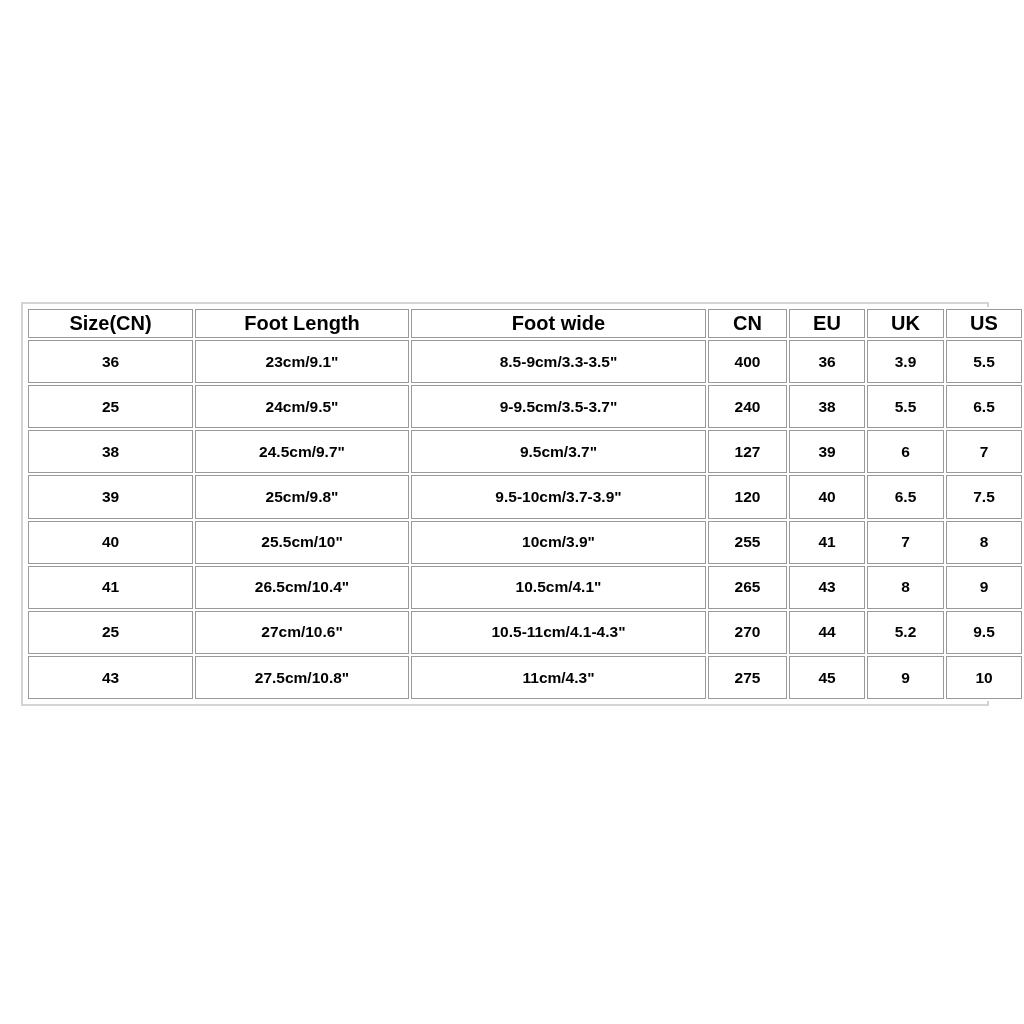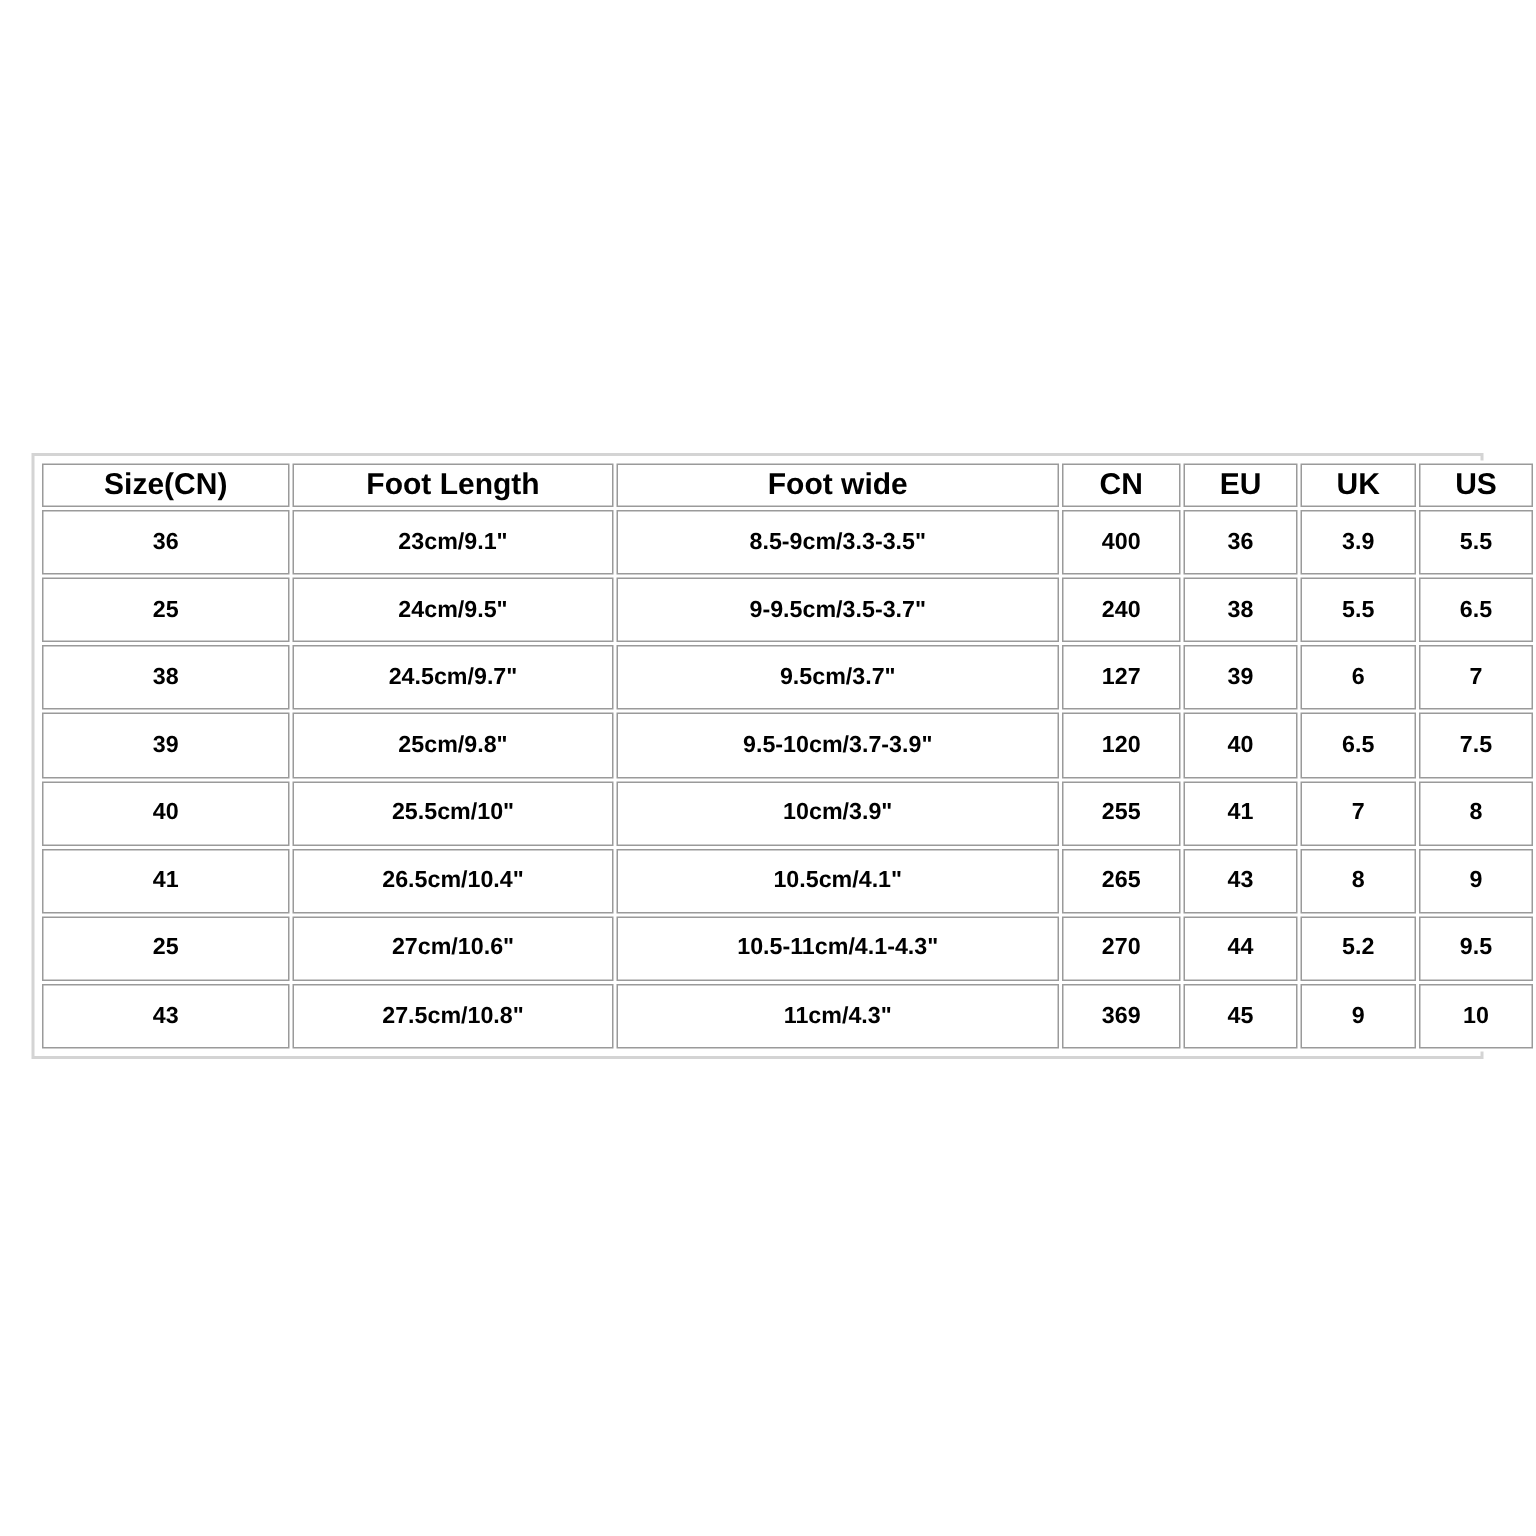--- a/index.html
+++ b/index.html
@@ -160,21 +160,21 @@
           <td>10.5-11cm/4.1-4.3"</td>
           <td>270</td>
           <td>44</td>
           <td>5.2</td>
           <td>9.5</td>
         </tr>
         <tr>
           <td>43</td>
           <td>27.5cm/10.8"</td>
           <td>11cm/4.3"</td>
-          <td>369</td>
+          <td>275</td>
           <td>45</td>
           <td>9</td>
           <td>10</td>
         </tr>
       </tbody>
     </table>
   </div>
 
 </div>
 

